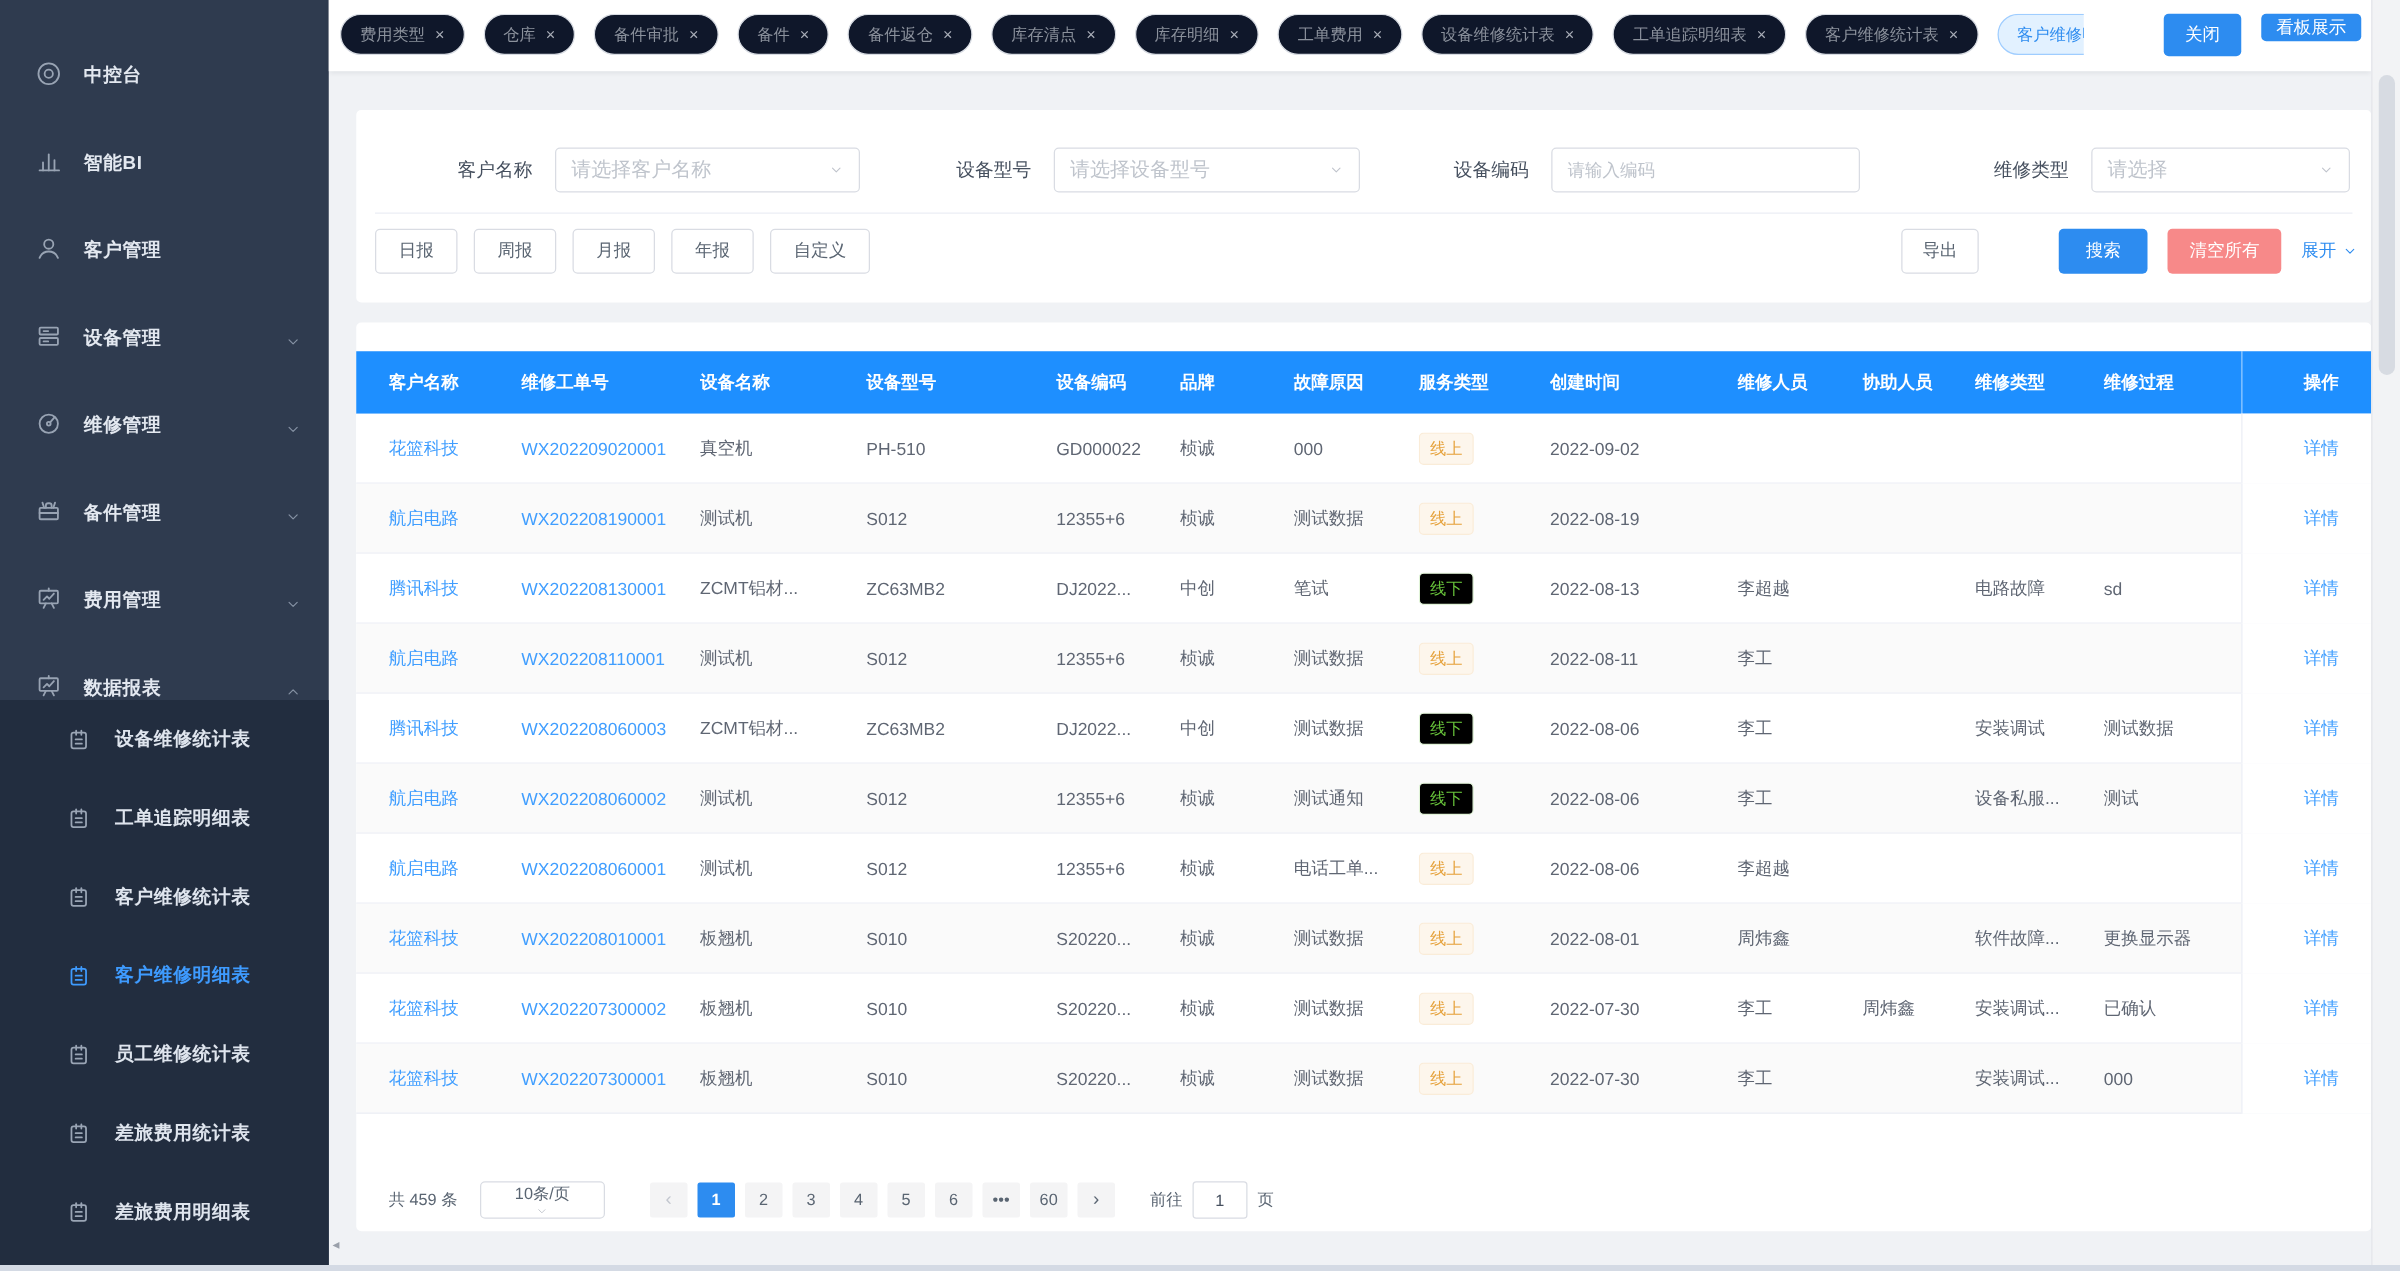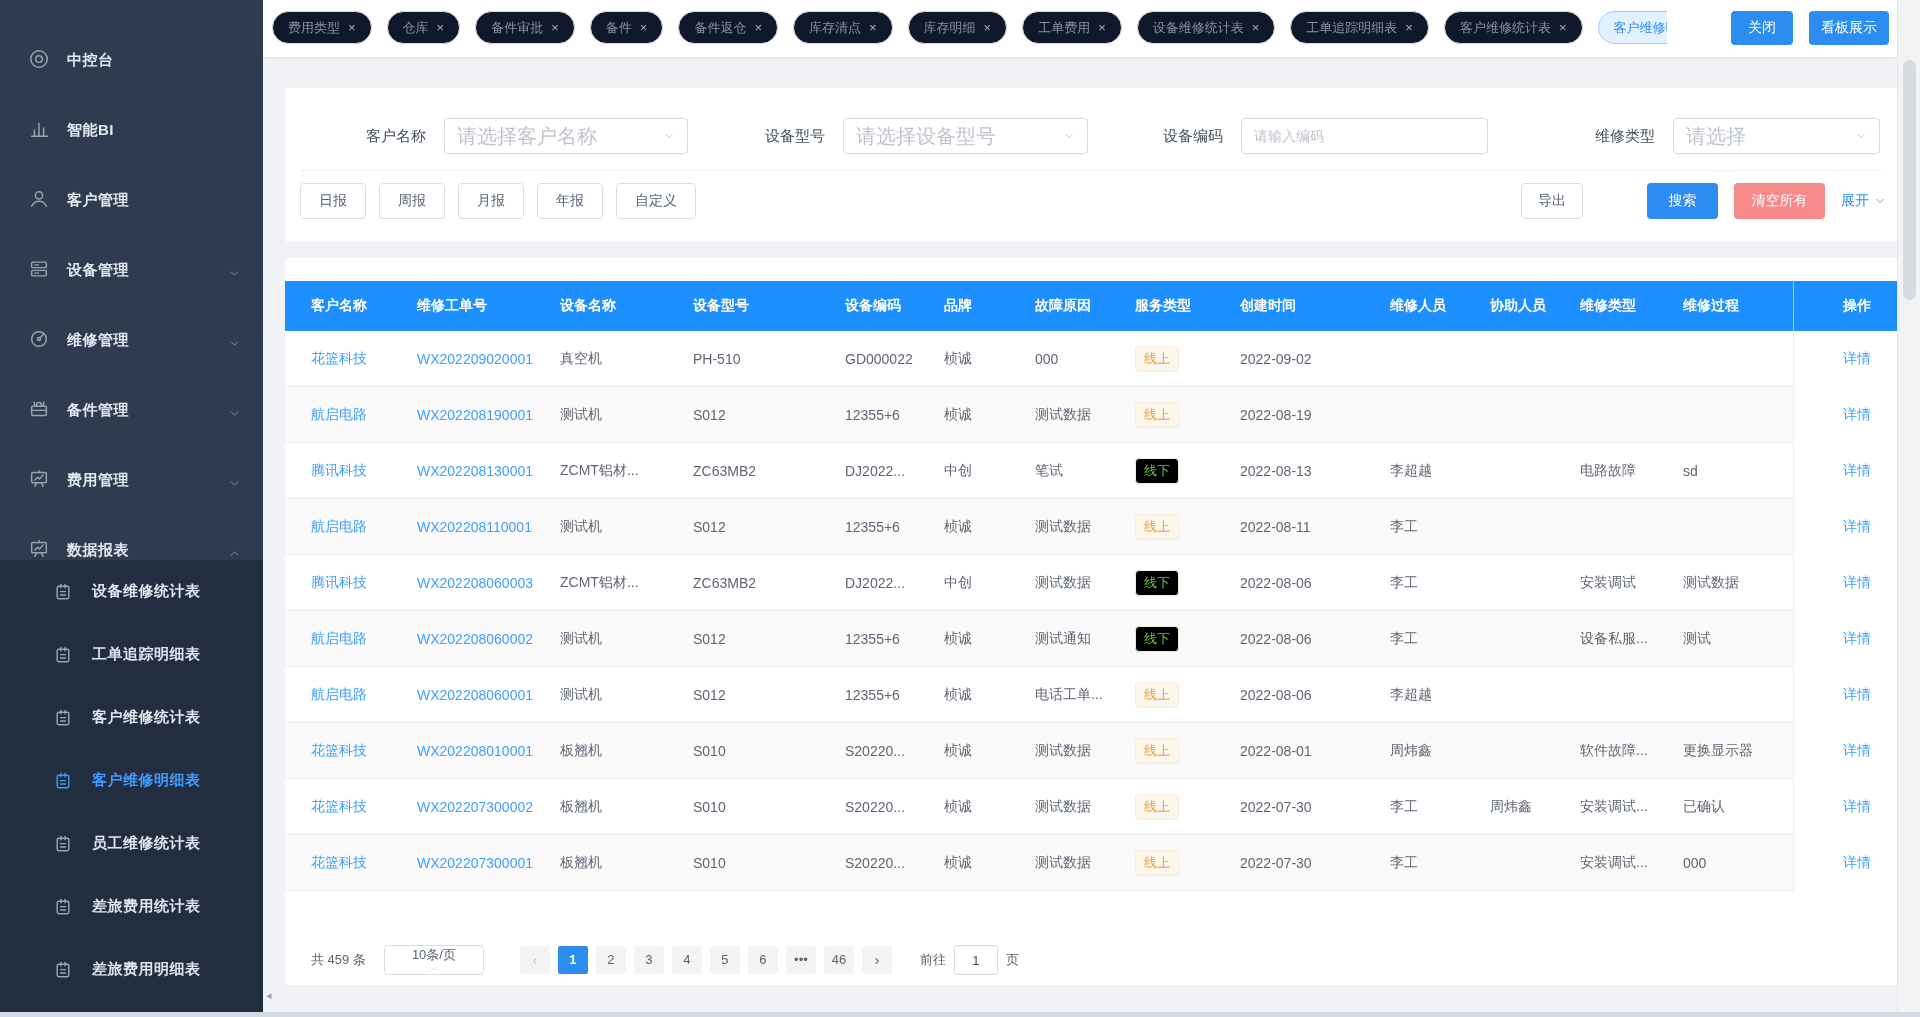--- a/index.html
+++ b/index.html
@@ -24,32 +24,32 @@
 
   
   .tabbar { position:absolute; left:263px; top:0; width:1634px; height:57px; background:#ffffff; box-shadow:0 1px 4px rgba(0,21,41,.08); }
   .tabs { position:absolute; left:9px; top:11px; right:230px; height:34px; display:flex; gap:15px; overflow:hidden; white-space:nowrap; }
   .tab { height:33px; display:inline-flex; align-items:center; padding:0 15px; border:1px solid #d7dbe2; border-radius:17px; background:#0f172a; color:#8b919c; font-size:13px; cursor:pointer; flex:0 0 auto; }
   .tab .tab-x { margin-left:8px; font-size:13px; color:#a9aeb8; line-height:1; cursor:pointer; }
   .tab.active { background:#e2f1ff; border-color:#9fcdff; color:#2d8cf0; }
   .btn { border:none; cursor:pointer; font-family:inherit; }
   .btn-blue { background:#2d8cf0; color:#fff; border-radius:4px; font-size:14px; }
   .tab-close-all { position:absolute; right:104px; top:11px; width:62px; height:34px; }
-  .tab-board { position:absolute; right:8px; top:11px; width:80px; height:34px; }
+  .tab-board { position:absolute; right:8px; top:11px; width:80px; height:22px; }
 
   
   .card { position:absolute; left:285px; width:1612px; background:#fff; border-radius:4px; }
 
   
   .filter-card { top:88px; height:154px; }
   .fgroup { position:absolute; top:30px; height:36px; display:flex; align-items:center; }
   .fgroup .flabel { font-size:15px; color:#454f5e; margin-right:18px; white-space:nowrap; }
   .fselect, .finput { height:36px; border:1px solid #d9dce3; border-radius:4px; background:#fff; display:flex; align-items:center; padding:0 12px; }
   .fselect { justify-content:space-between; cursor:pointer; }
-  .fselect .ph { font-size:20px; color:#bfc4cc; }
+  .fselect .ph { font-size:16px; color:#bfc4cc; }
   .fselect .sel-chev { width:12px; height:12px; stroke:#c0c4cc; fill:none; stroke-width:1.8; stroke-linecap:round; stroke-linejoin:round; }
   .finput input { border:none; outline:none; font-size:14px; color:#454f5e; width:100%; font-family:inherit; }
   .finput input::placeholder { color:#bfc4cc; }
   .fdivider { position:absolute; left:15px; right:15px; top:82px; height:1px; background:#ebeef5; }
   .period-row { position:absolute; left:15px; top:95px; display:flex; gap:13px; }
   .pbtn { height:36px; padding:0 18px; background:#fff; border:1px solid #d9dce3; border-radius:4px; font-size:14px; color:#5a6572; cursor:pointer; }
   .action-row { position:absolute; right:11px; top:95px; display:flex; gap:16px; align-items:center; }
   .export-btn { height:36px; padding:0 16px; background:#fff; border:1px solid #d9dce3; border-radius:4px; font-size:14px; color:#5a6572; cursor:pointer; }
   .search-btn { width:71px; height:36px;margin-left:48px; }
   .clear-btn { width:91px; height:36px; background:#f78989; color:#fff; border-radius:4px; font-size:14px; }
@@ -661,21 +661,21 @@
       <div class="pager">
         <span class="pg pg-arrow pg-prev">‹</span>
         <span style="display:flex;gap:8px;">
             <span class="pg active">1</span>
             <span class="pg">2</span>
             <span class="pg">3</span>
             <span class="pg">4</span>
             <span class="pg">5</span>
             <span class="pg">6</span>
             <span class="pg">•••</span>
-            <span class="pg">46</span>
+            <span class="pg">60</span>
           </span>
         <span class="pg pg-arrow">›</span>
       </div>
       <div class="goto">
         <span>前往</span>
         <input type="text" value="1" style="">
         <span>页</span>
       </div>
     </div>
   </section>

